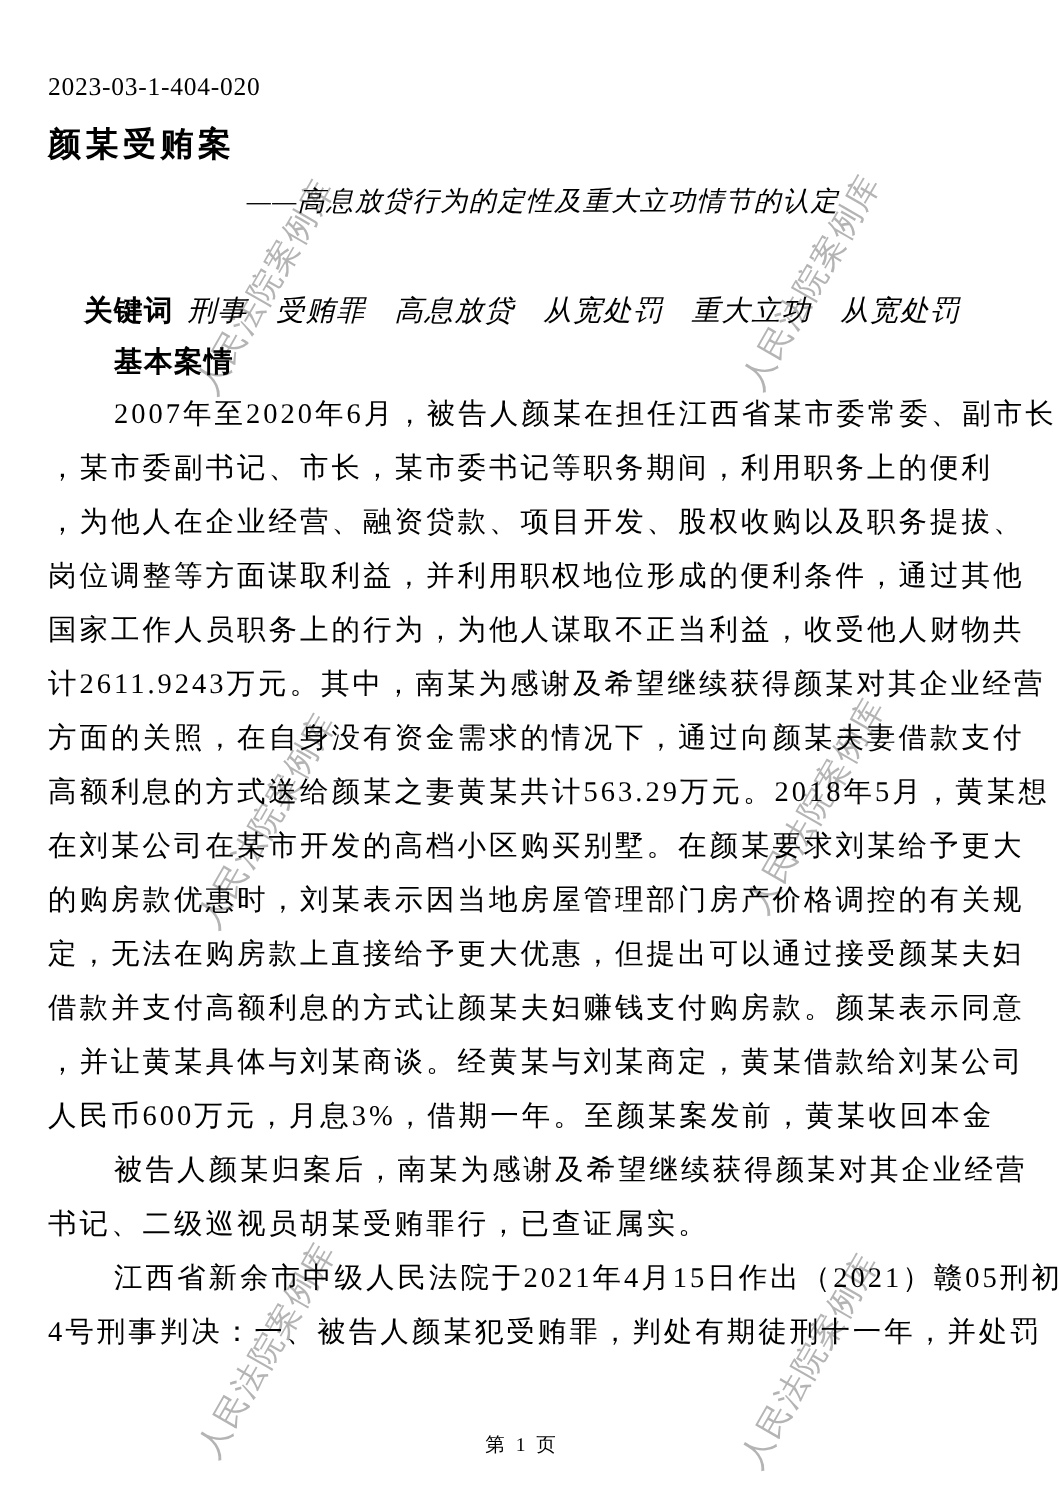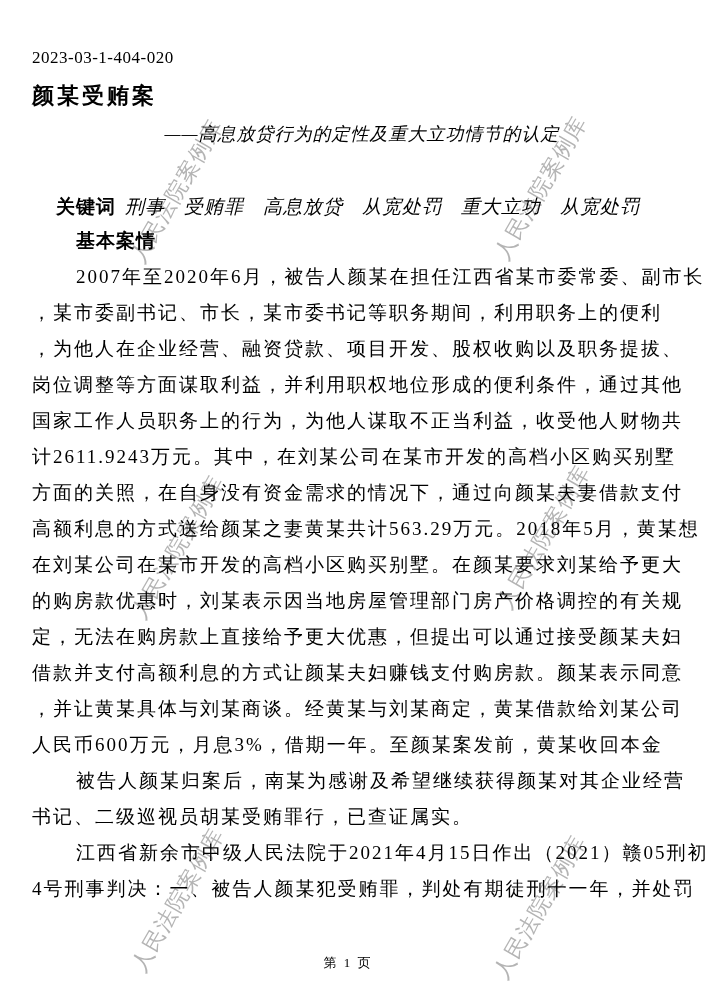--- a/index.html
+++ b/index.html
@@ -138,21 +138,21 @@
   </div>
 
   <div class="section-heading">基本案情</div>
 
   <div class="body-text">
     <div class="line indent">2007年至2020年6月，被告人颜某在担任江西省某市委常委、副市长</div>
     <div class="line">，某市委副书记、市长，某市委书记等职务期间，利用职务上的便利</div>
     <div class="line">，为他人在企业经营、融资贷款、项目开发、股权收购以及职务提拔、</div>
     <div class="line">岗位调整等方面谋取利益，并利用职权地位形成的便利条件，通过其他</div>
     <div class="line">国家工作人员职务上的行为，为他人谋取不正当利益，收受他人财物共</div>
-    <div class="line">计2611.9243万元。其中，在刘某公司在某市开发的高档小区购买别墅</div>
+    <div class="line">计2611.9243万元。其中，南某为感谢及希望继续获得颜某对其企业经营</div>
     <div class="line">方面的关照，在自身没有资金需求的情况下，通过向颜某夫妻借款支付</div>
     <div class="line">高额利息的方式送给颜某之妻黄某共计563.29万元。2018年5月，黄某想</div>
     <div class="line">在刘某公司在某市开发的高档小区购买别墅。在颜某要求刘某给予更大</div>
     <div class="line">的购房款优惠时，刘某表示因当地房屋管理部门房产价格调控的有关规</div>
     <div class="line">定，无法在购房款上直接给予更大优惠，但提出可以通过接受颜某夫妇</div>
     <div class="line">借款并支付高额利息的方式让颜某夫妇赚钱支付购房款。颜某表示同意</div>
     <div class="line">，并让黄某具体与刘某商谈。经黄某与刘某商定，黄某借款给刘某公司</div>
     <div class="line">人民币600万元，月息3%，借期一年。至颜某案发前，黄某收回本金</div>
     <div class="line indent">被告人颜某归案后，南某为感谢及希望继续获得颜某对其企业经营</div>
     <div class="line">书记、二级巡视员胡某受贿罪行，已查证属实。</div>

